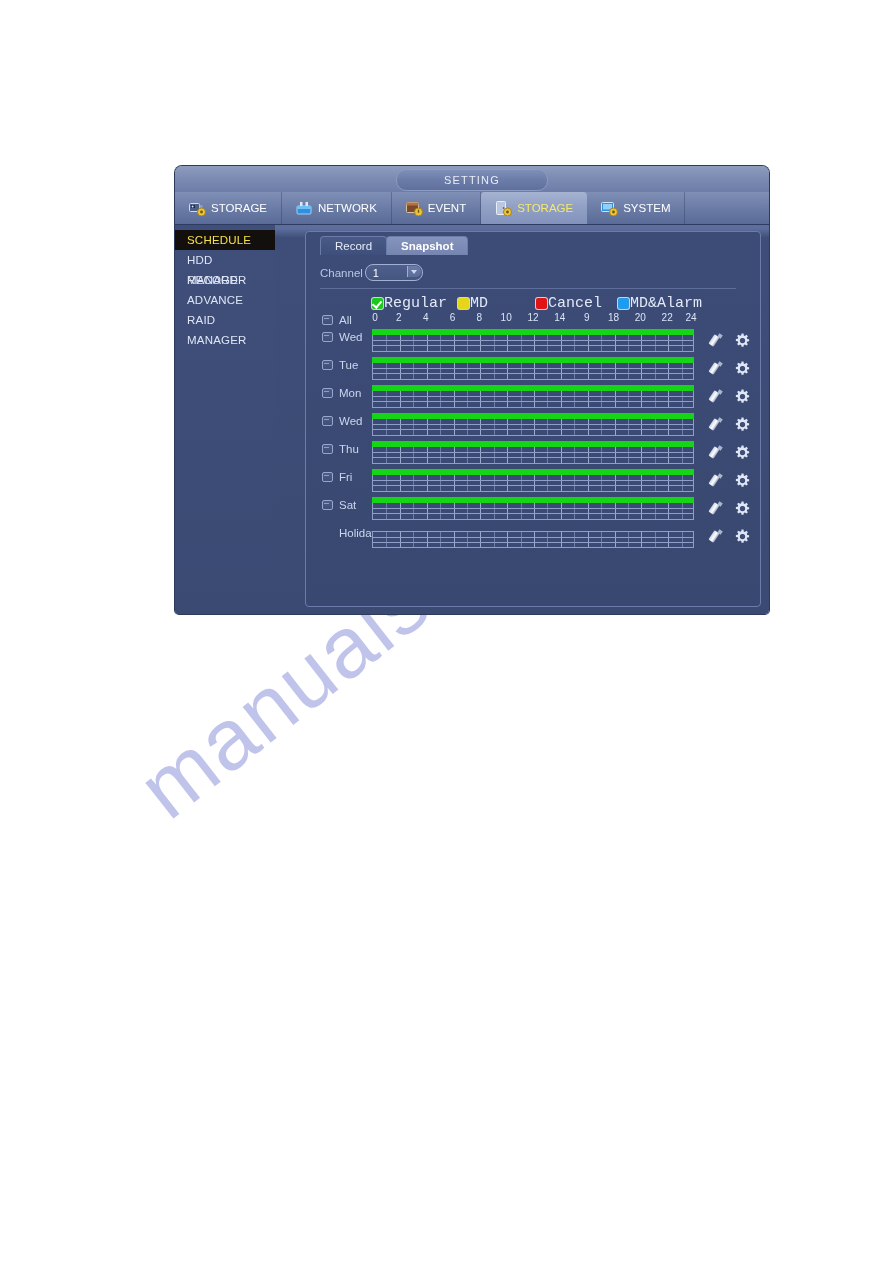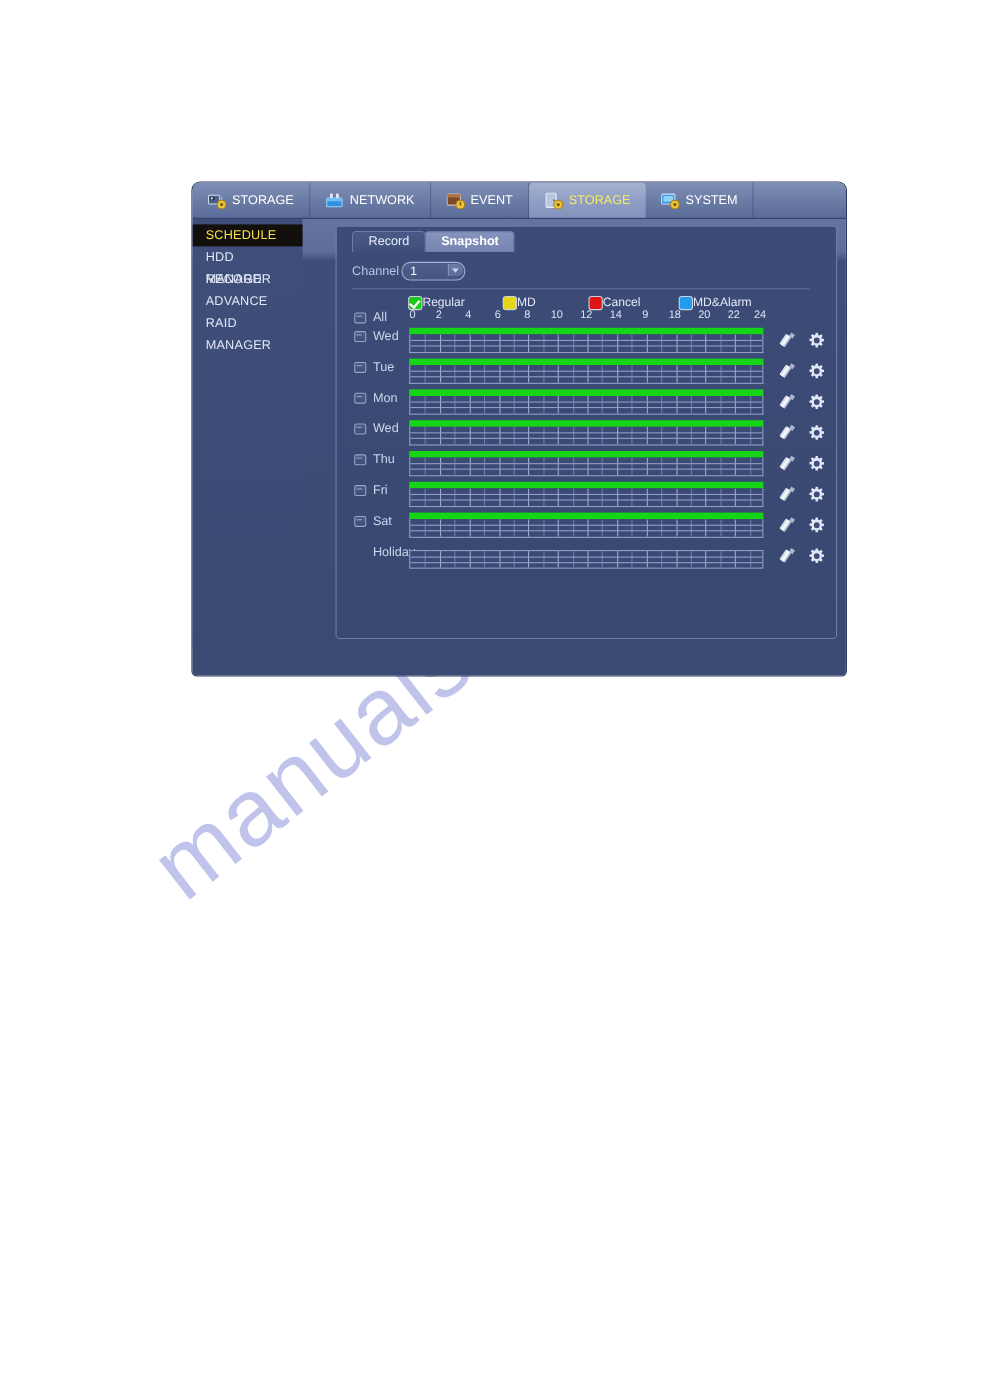--- a/index.html
+++ b/index.html
@@ -203,22 +203,23 @@
     height: 1px;
     background: #5d6e9b;
     margin: 7px 14px 0 0;
   }
 
   
   .legend {
     display: flex;
     align-items: flex-start;
     margin: 6px 0 0 52px;
-    font-size: 11px;
+    font-size: 15px;
     color: #e3e9f8;
+    font-family: Liberation Mono, monospace;
   }
   .legend-item { display: flex; align-items: center; gap: 1px; }
   .lg-box {
     width: 11px; height: 11px;
     border-radius: 2px;
     display: inline-block;
     position: relative;
     box-shadow: 0 0 0 1px rgba(255,255,255,.75);
   }
   .lg-check::after {
@@ -365,20 +366,23 @@
 </style>
 </head>
 <body>
 
 <div id="watermark">
   <div class="wm-text">manualshive.com</div>
 </div>
 
 <div id="setting-window">
 
+  <div class="titlebar">
+    <div class="title-pill">SETTING</div>
+  </div>
 
   <div class="tabstrip">
 
     <div class="maintab">
       <span class="ticon">
         <svg width="17" height="15" viewBox="0 0 17 15">
           <rect x="0.5" y="2.5" width="10" height="8" rx="1" fill="#4a5e86" stroke="#cfd9ee"></rect>
           <rect x="2" y="4" width="4" height="3" fill="#1d2b49"></rect>
           <circle cx="3.6" cy="5.4" r="1" fill="#dfe6f5"></circle>
           <rect x="10.5" y="4" width="3" height="4" fill="#8fa0c4"></rect>

